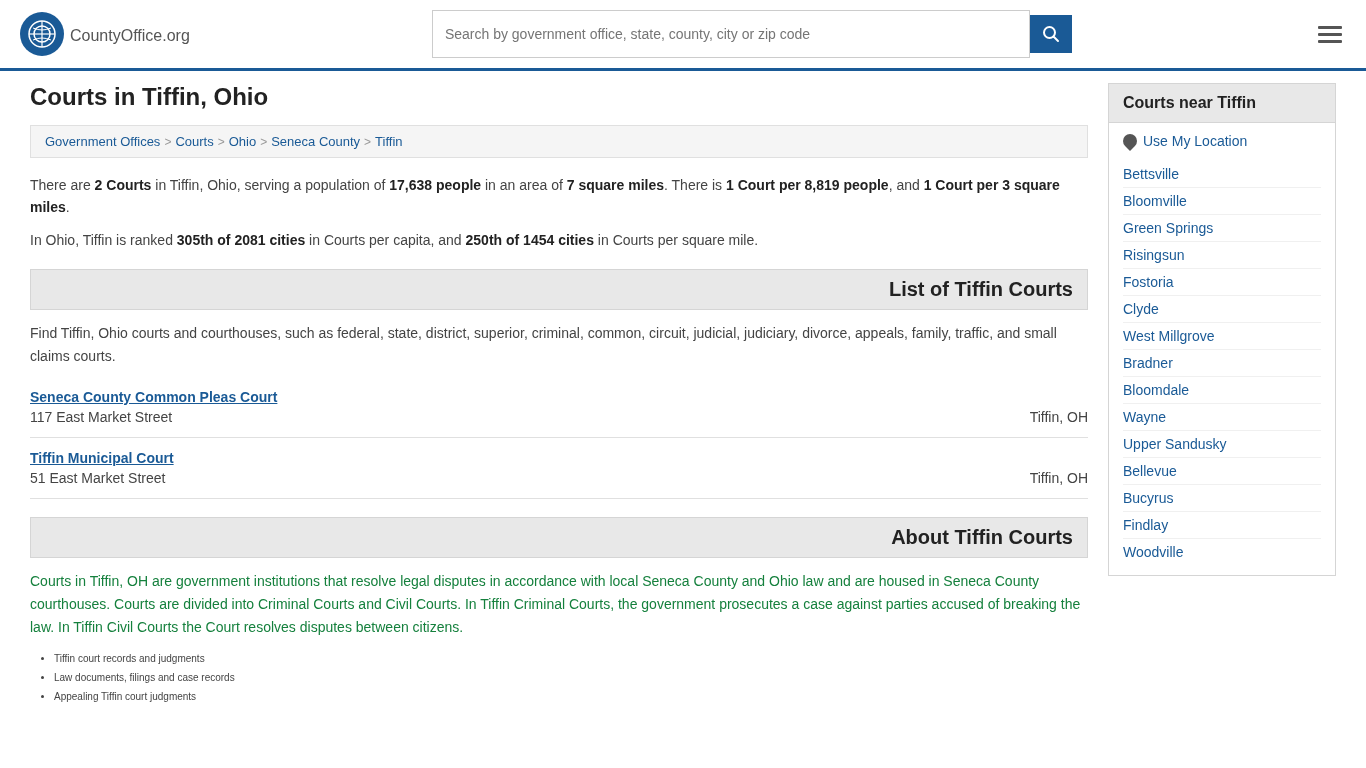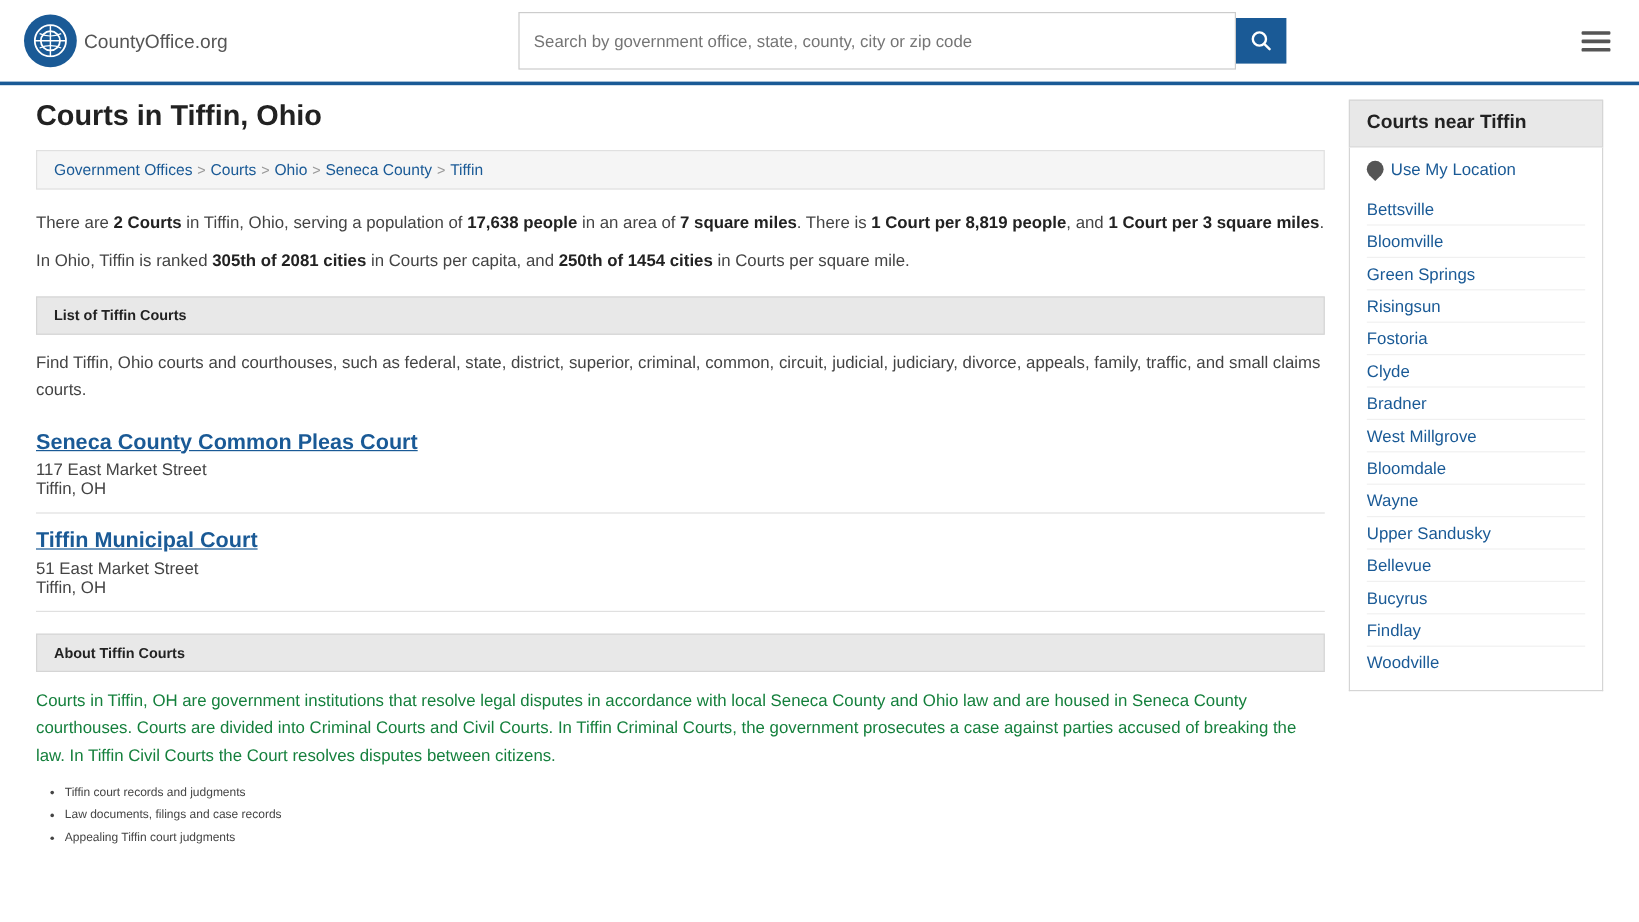--- a/index.html
+++ b/index.html
@@ -74,21 +74,21 @@
 
     
     #main-container {
       max-width: 1366px;
       margin: 0 auto;
       padding: 12px 30px;
       display: flex;
       gap: 20px;
     }
     #content { flex: 1; min-width: 0; }
-    #sidebar { width: 212px; flex-shrink: 0; }
+    #sidebar { width: 228px; flex-shrink: 0; }
 
     
     #page-title {
       font-size: 24px;
       font-weight: bold;
       color: #222;
       margin-bottom: 14px;
     }
 
     
@@ -109,39 +109,39 @@
 
     
     .info-para { font-size: 14px; line-height: 1.6; color: #444; margin-bottom: 10px; }
     .info-para b { color: #222; }
 
     
     .section-header {
       background: #e8e8e8;
       border: 1px solid #d5d5d5;
       padding: 8px 14px;
-      font-size: 12px;
+      font-size: 20px;
       font-weight: bold;
       color: #222;
       margin: 18px 0 12px 0;
+      text-align: right;
     }
 
     
     .court-item {
       border-bottom: 1px solid #e0e0e0;
       padding: 12px 0;
     }
-    .court-name { font-size: 18px; font-weight: bold; color: #1a5a96; text-decoration: underline; cursor: pointer; }
+    .court-name { font-size: 14px; font-weight: bold; color: #1a5a96; text-decoration: underline; cursor: pointer; }
     .court-row {
       display: flex;
       justify-content: space-between;
       margin-top: 4px;
       font-size: 14px;
       color: #444;
-      flex-direction: column;
     }
 
     
     .about-text { font-size: 14px; line-height: 1.65; color: #15803d; margin-bottom: 12px; }
     .about-bold { font-weight: bold; color: #222; margin-bottom: 6px; font-size: 14px; }
     .about-list { list-style: disc; padding-left: 24px; }
     .about-list li { font-size: 10px; color: #444; margin-bottom: 4px; line-height: 1.5; }
 
     
     #sidebar-header {
@@ -277,22 +277,22 @@
         <a href="#" class="sidebar-link">Use My Location</a>
       </div>
       <div id="sidebar-cities">
 
       <div class="sidebar-city-item"><a href="#" class="sidebar-link">Bettsville</a></div>
           <div class="sidebar-city-item"><a href="#" class="sidebar-link">Bloomville</a></div>
           <div class="sidebar-city-item"><a href="#" class="sidebar-link">Green Springs</a></div>
           <div class="sidebar-city-item"><a href="#" class="sidebar-link">Risingsun</a></div>
           <div class="sidebar-city-item"><a href="#" class="sidebar-link">Fostoria</a></div>
           <div class="sidebar-city-item"><a href="#" class="sidebar-link">Clyde</a></div>
+          <div class="sidebar-city-item"><a href="#" class="sidebar-link">West Millgrove</a></div>
           <div class="sidebar-city-item"><a href="#" class="sidebar-link">Bradner</a></div>
-          <div class="sidebar-city-item"><a href="#" class="sidebar-link">West Millgrove</a></div>
           <div class="sidebar-city-item"><a href="#" class="sidebar-link">Bloomdale</a></div>
           <div class="sidebar-city-item"><a href="#" class="sidebar-link">Wayne</a></div>
           <div class="sidebar-city-item"><a href="#" class="sidebar-link">Upper Sandusky</a></div>
           <div class="sidebar-city-item"><a href="#" class="sidebar-link">Bellevue</a></div>
           <div class="sidebar-city-item"><a href="#" class="sidebar-link">Bucyrus</a></div>
           <div class="sidebar-city-item"><a href="#" class="sidebar-link">Findlay</a></div>
           <div class="sidebar-city-item"><a href="#" class="sidebar-link">Woodville</a></div>
         </div>
     </div>
   </aside>

